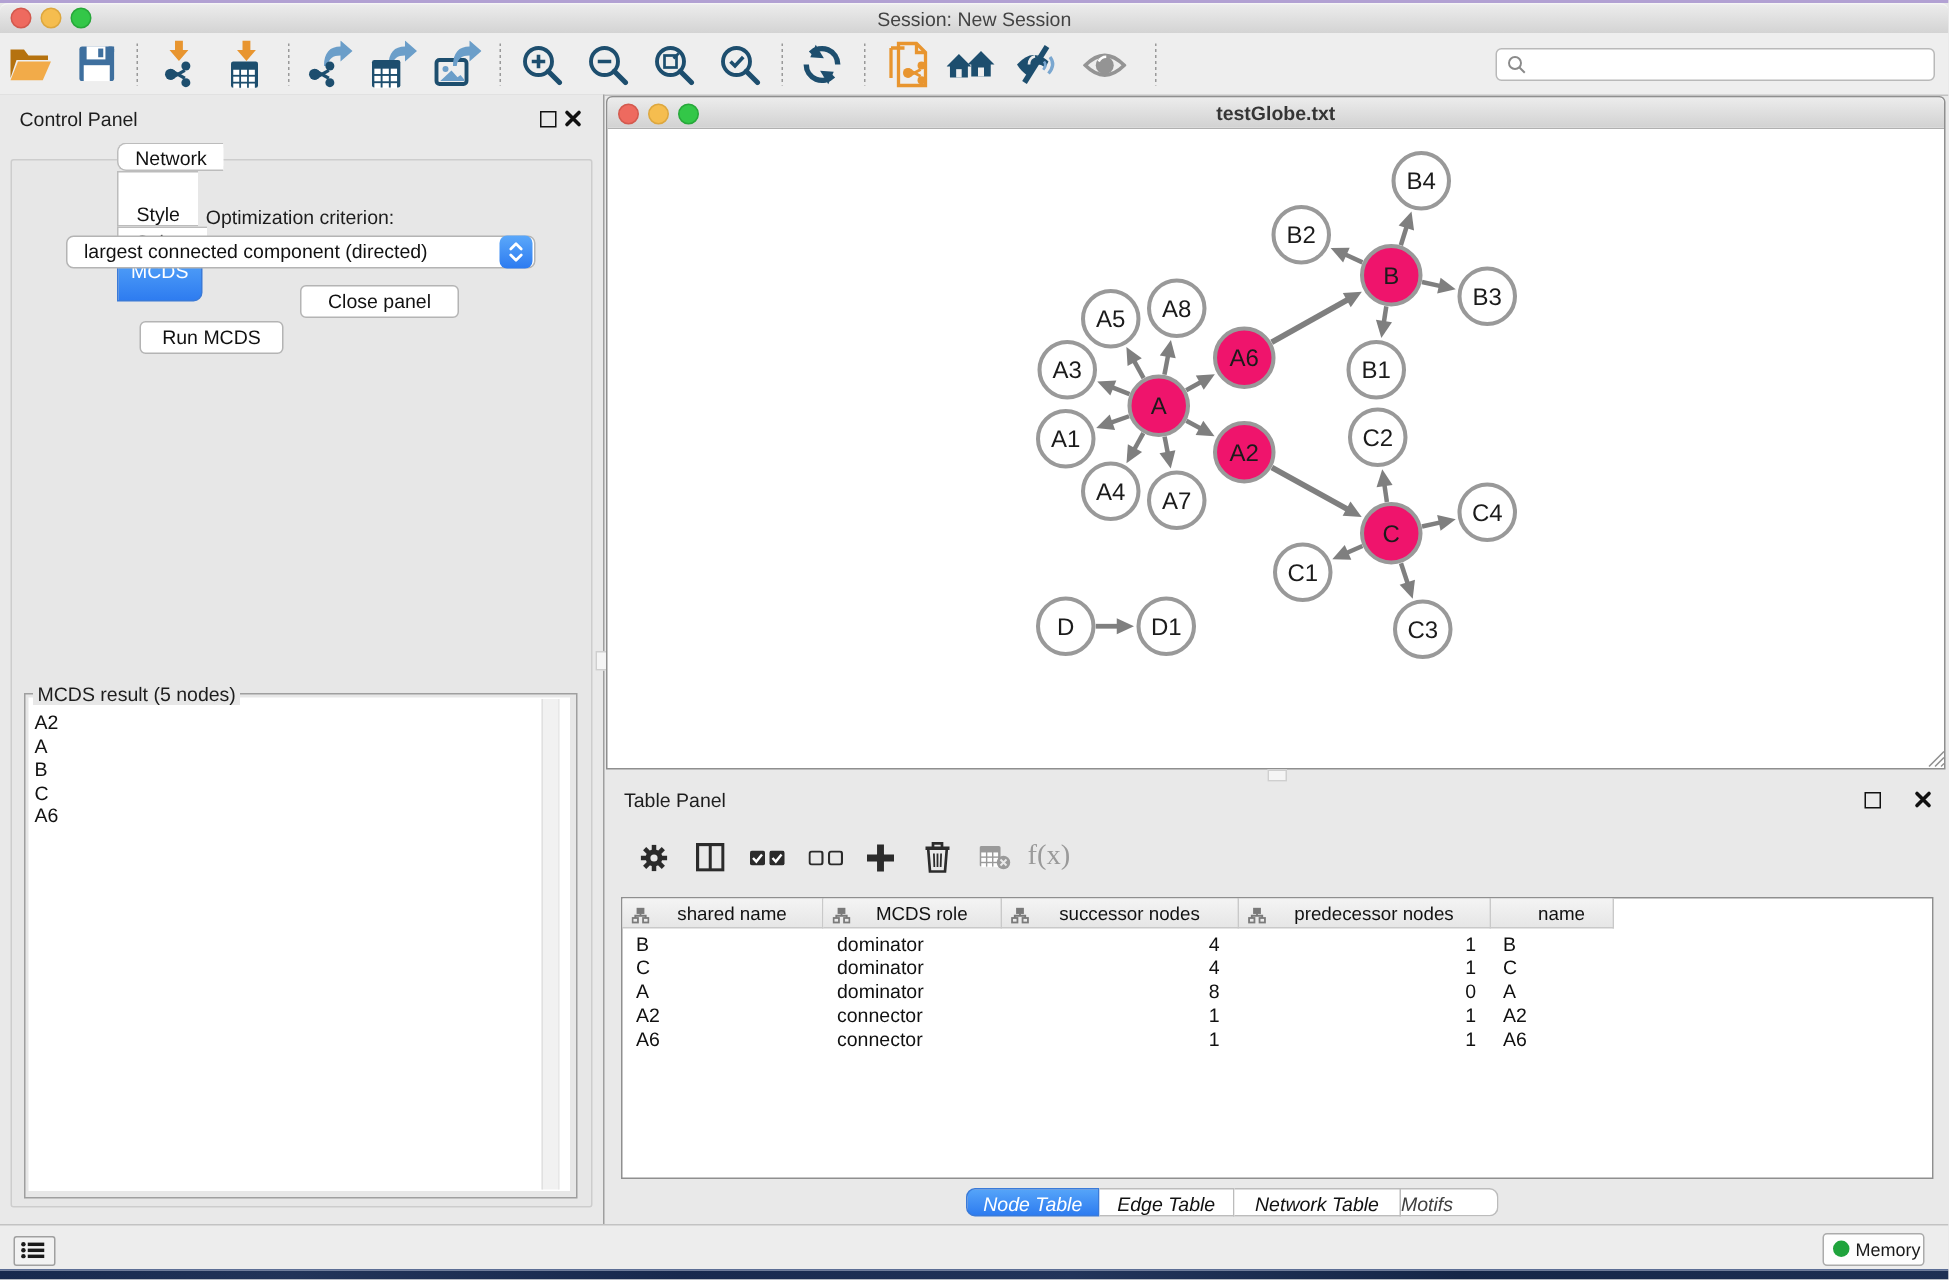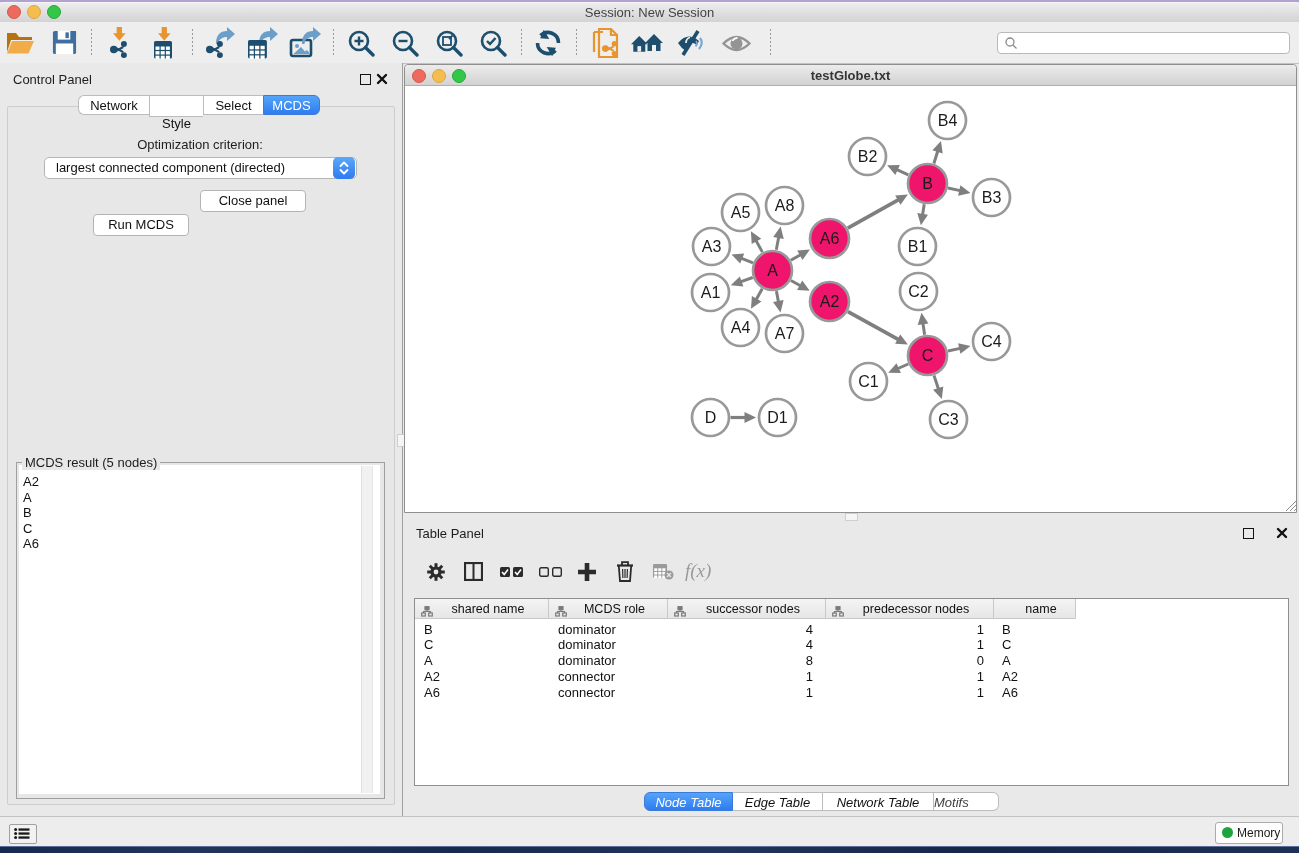--- a/index.html
+++ b/index.html
@@ -180,21 +180,21 @@
 
 <div class="abs" style="left:0;top:63px;width:402px;height:753px;background:#e9e9e9;border-right:1px solid #9f9f9f;"></div>
 <div class="abs" style="left:13px;top:72px;font-size:13px;color:#1d1d1d;">Control Panel</div>
 <div class="abs" style="left:360px;top:74px;width:9px;height:9px;border:1.5px solid #111;"></div>
 <svg class="abs" style="left:376px;top:73px;" width="12" height="12" viewBox="0 0 12 12">
     <path d="M2 2 L10 10 M10 2 L2 10" stroke="#111" stroke-width="2.4" stroke-linecap="round"></path>
   </svg>
 
 <div class="abs" style="left:7px;top:106px;width:386px;height:697px;background:#e7e7e7;border:1px solid #cdcdcd;border-radius:2px;"></div>
 
-<div class="abs" style="left:78px;top:95px;height:20px;display:flex;font-size:13px;">
+<div class="abs" style="left:78px;top:95px;height:20px;display:flex;font-size:13px;flex-direction:column;">
  <div style="border:1px solid #bcbcbc;border-right:none;border-radius:6px 0 0 6px;background:#fff;padding:2px 0 0;width:70px;text-align:center;color:#111;">Network</div>
  <div style="border:1px solid #bcbcbc;border-right:none;background:#fff;padding:20px 0 0;width:53px;text-align:center;color:#111;">Style</div>
  <div style="border:1px solid #bcbcbc;border-right:none;background:#fff;padding:2px 0 0;width:59px;text-align:center;color:#111;">Select</div>
  <div style="border:1px solid #3a7ad8;border-radius:0 6px 6px 0;background:linear-gradient(#55a4f9,#2e7cf0);padding:2px 0 12px;width:55px;text-align:center;color:#fff;">MCDS</div>
 </div>
 <div class="abs" style="left:0;top:137px;width:400px;text-align:center;font-size:13px;color:#1d1d1d;">Optimization criterion:</div>
 
 <div class="abs" style="left:44px;top:157px;width:311px;height:20px;background:#fff;border:1px solid #b4b4b4;border-radius:5px;"></div>
 <div class="abs" style="left:56px;top:160px;font-size:13px;color:#111;">largest connected component (directed)</div>
 <div class="abs" style="left:333px;top:157px;width:22px;height:22px;background:linear-gradient(#5ba8fa,#2d7bf0);border-radius:5px;"></div>
@@ -368,21 +368,21 @@
       <rect x="1.5" y="10.1" width="4" height="3.4" fill="#fff"></rect>
       <rect x="6.7" y="10.1" width="4" height="3.4" fill="#fff"></rect>
       <rect x="11.9" y="10.1" width="4" height="3.4" fill="#fff"></rect>
       <rect x="1.5" y="14.7" width="4" height="3.4" fill="#fff"></rect>
       <rect x="6.7" y="14.7" width="4" height="3.4" fill="#fff"></rect>
       <rect x="11.9" y="14.7" width="4" height="3.4" fill="#fff"></rect>
     </g>
     <circle cx="16" cy="13" r="4.5" fill="#9a9a9a"></circle>
     <path d="M14 11 L18 15 M18 11 L14 15" stroke="#e9e9e9" stroke-width="1.3"></path>
   </svg>
-<div class="abs" style="left:685px;top:560px;font-family:'Liberation Serif',serif;font-style:italic;font-size:19px;color:#9a9a9a;">f(x)</div>
+<div class="abs" style="left:685px;top:560px;font-family:'Liberation Serif',serif;font-size:19px;color:#9a9a9a;">f(x)</div>
 
 <div class="abs" style="left:414px;top:598px;width:875px;height:188px;background:#fff;border:1px solid #8f8f8f;box-sizing:border-box;"></div>
 <div class="abs" style="left:415px;top:599px;width:134px;height:20px;background:linear-gradient(#f4f4f4,#e6e6e6);border-right:1px solid #c9c9c9;border-bottom:1px solid #c9c9c9;box-sizing:border-box;"></div>
 <div class="abs" style="left:421px;top:603px;"><svg width="12" height="11" viewBox="0 0 12 11">
       <g fill="none" stroke="#7a7a7a" stroke-width="1.2">
         <rect x="4" y="0.7" width="4" height="3" fill="#7a7a7a"></rect>
         <rect x="0.7" y="7" width="3.6" height="3"></rect>
         <rect x="7.7" y="7" width="3.6" height="3"></rect>
         <path d="M6 4 L6 5.5 M2.5 7 L2.5 5.5 L9.5 5.5 L9.5 7"></path>
       </g>

